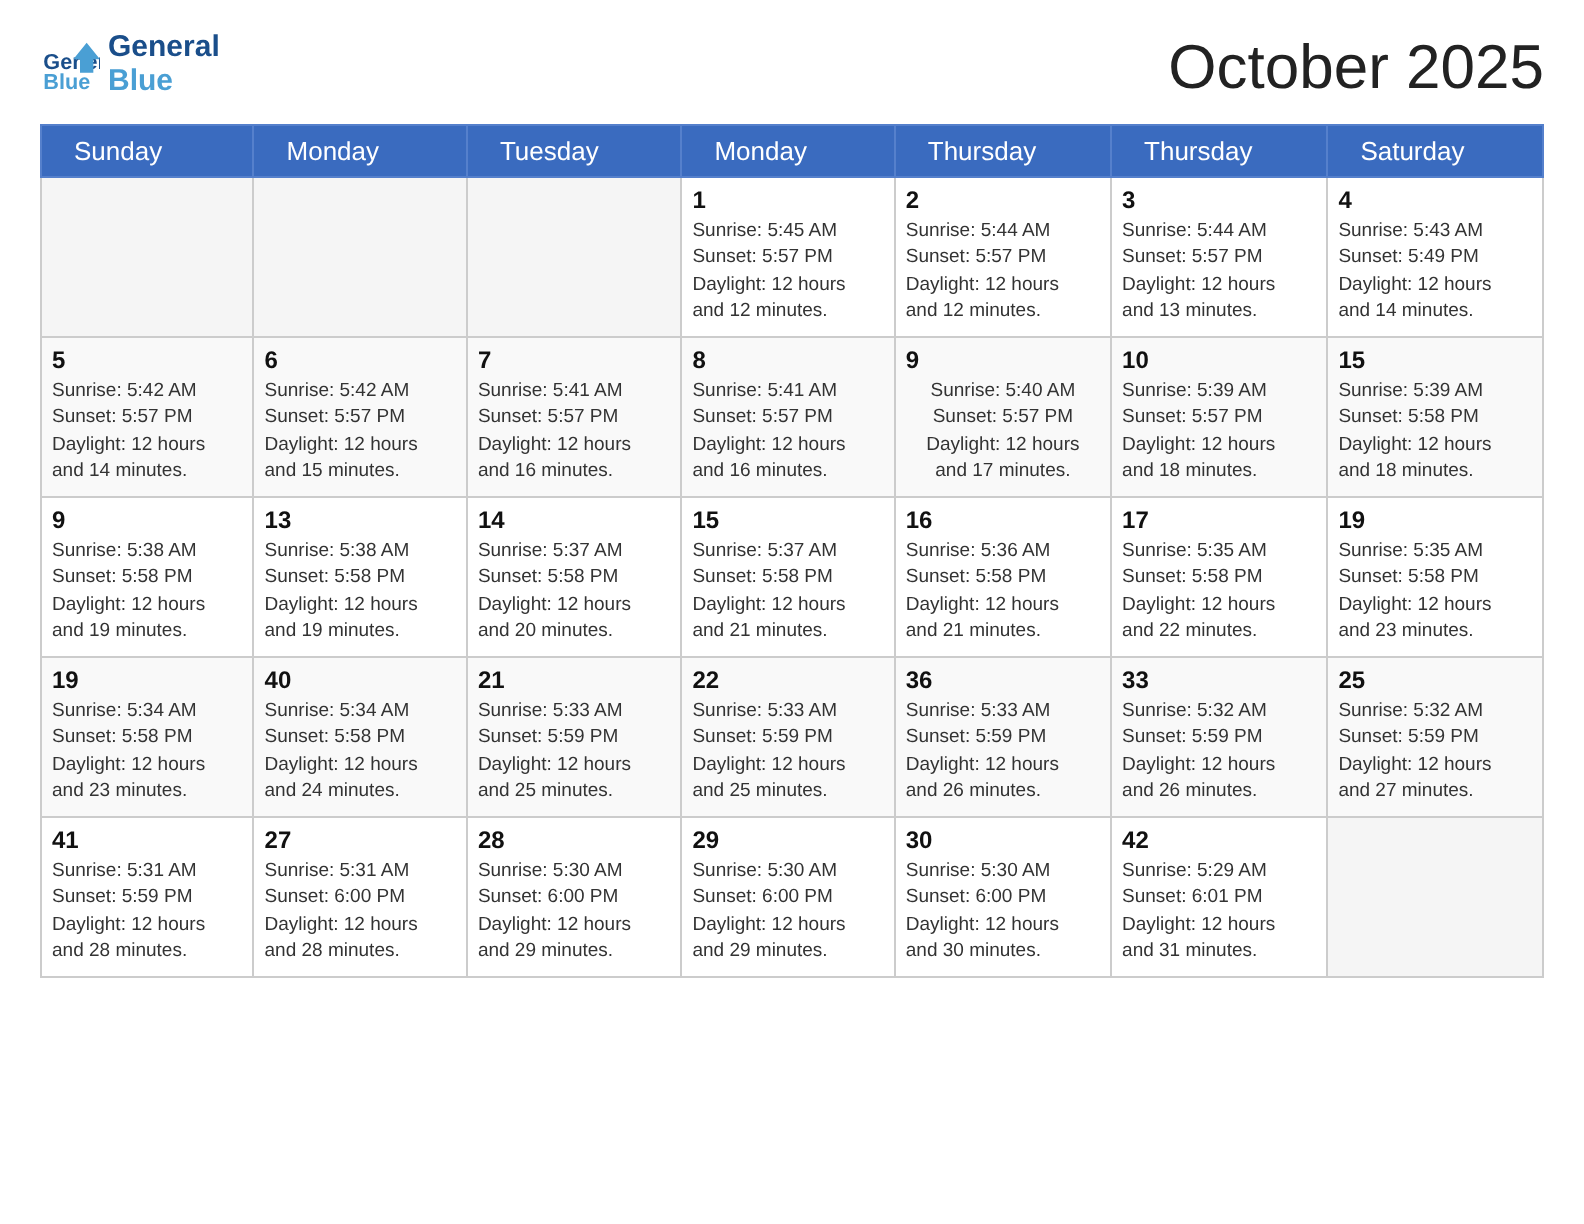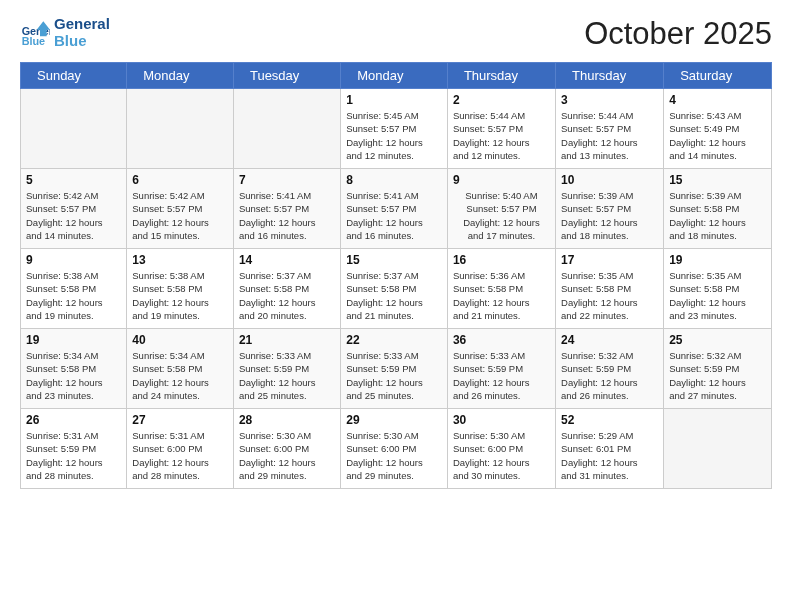--- a/index.html
+++ b/index.html
@@ -283,37 +283,37 @@
 and 25 minutes.</div>
           </td>
           <td>
             <div class="day-num">36</div>
             <div class="day-info" style="white-space: pre-line;">Sunrise: 5:33 AM
 Sunset: 5:59 PM
 Daylight: 12 hours
 and 26 minutes.</div>
           </td>
           <td>
-            <div class="day-num">24</div>
+            <div class="day-num">33</div>
             <div class="day-info" style="white-space: pre-line;">Sunrise: 5:32 AM
 Sunset: 5:59 PM
 Daylight: 12 hours
 and 26 minutes.</div>
           </td>
           <td>
             <div class="day-num">25</div>
             <div class="day-info" style="white-space: pre-line;">Sunrise: 5:32 AM
 Sunset: 5:59 PM
 Daylight: 12 hours
 and 27 minutes.</div>
           </td>
         </tr>
         <tr class="row-white">
           <td>
-            <div class="day-num">26</div>
+            <div class="day-num">41</div>
             <div class="day-info" style="white-space: pre-line;">Sunrise: 5:31 AM
 Sunset: 5:59 PM
 Daylight: 12 hours
 and 28 minutes.</div>
           </td>
           <td>
             <div class="day-num">27</div>
             <div class="day-info" style="white-space: pre-line;">Sunrise: 5:31 AM
 Sunset: 6:00 PM
 Daylight: 12 hours
@@ -334,21 +334,21 @@
 and 29 minutes.</div>
           </td>
           <td>
             <div class="day-num">30</div>
             <div class="day-info" style="white-space: pre-line;">Sunrise: 5:30 AM
 Sunset: 6:00 PM
 Daylight: 12 hours
 and 30 minutes.</div>
           </td>
           <td>
-            <div class="day-num">52</div>
+            <div class="day-num">42</div>
             <div class="day-info" style="white-space: pre-line;">Sunrise: 5:29 AM
 Sunset: 6:01 PM
 Daylight: 12 hours
 and 31 minutes.</div>
           </td>
           <td class="empty"></td>
         </tr>
       </tbody>
   </table>
 </div>

